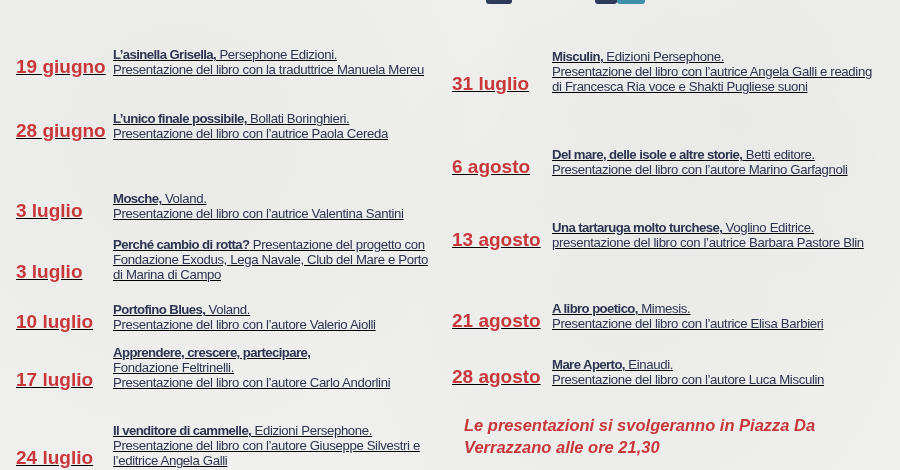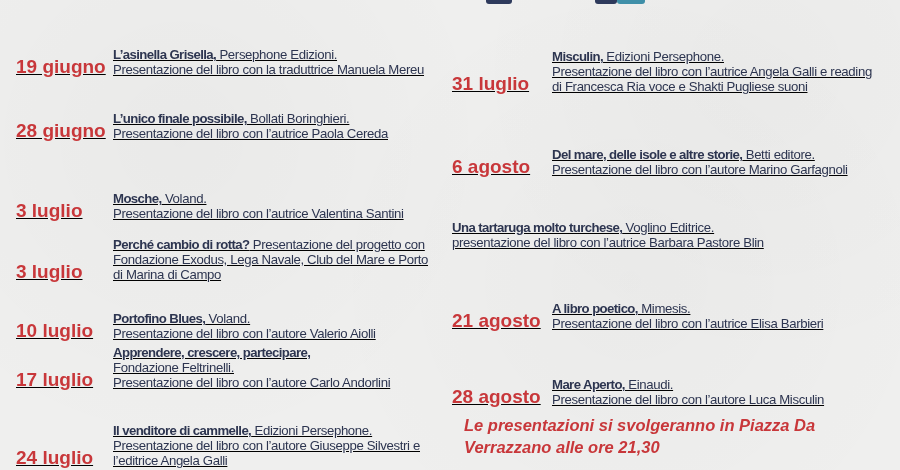--- a/index.html
+++ b/index.html
@@ -64,21 +64,21 @@
       <span class="title">Mosche,</span><span> Voland.</span><br>
       <span>Presentazione del libro con l’autrice Valentina Santini</span>
     </div>
   </div>
   <div class="event" style="top:228px">
     <div class="date" style="width:97px">3 luglio</div>
     <div class="desc" style="width:320px">
       <span class="title">Perché cambio di rotta?</span><span> Presentazione del progetto con Fondazione Exodus, Lega Navale, Club del Mare e Porto di Marina di Campo</span>
     </div>
   </div>
-  <div class="event" style="top:302px">
+  <div class="event" style="top:293px">
     <div class="date" style="width:97px">10 luglio</div>
     <div class="desc" style="width:320px">
       <span class="title">Portofino Blues,</span><span> Voland.</span><br>
       <span>Presentazione  del libro con l’autore Valerio Aiolli</span>
     </div>
   </div>
   <div class="event" style="top:336px">
     <div class="date" style="width:97px">17 luglio</div>
     <div class="desc" style="width:310px">
       <span class="title">Apprendere, crescere, partecipare,</span><br>
@@ -104,33 +104,34 @@
     </div>
   </div>
   <div class="event" style="top:138px">
     <div class="date" style="width:100px">6 agosto</div>
     <div class="desc" style="width:330px">
       <span class="title">Del mare, delle isole e altre storie,</span><span> Betti editore.</span><br>
       <span>Presentazione del libro con l’autore Marino Garfagnoli</span>
     </div>
   </div>
   <div class="event" style="top:211px">
+    <div class="date" style="width:100px">13 agosto</div>
     <div class="desc" style="width:330px">
       <span class="title">Una tartaruga molto turchese,</span><span> Voglino Editrice.</span><br>
       <span>presentazione del libro con l’autrice Barbara Pastore Blin</span>
     </div>
   </div>
   <div class="event" style="top:292px">
     <div class="date" style="width:100px">21 agosto</div>
     <div class="desc" style="width:340px">
       <span class="title">A libro poetico,</span><span> Mimesis.</span><br>
       <span>Presentazione del libro con l’autrice Elisa Barbieri</span>
     </div>
   </div>
-  <div class="event" style="top:368px">
+  <div class="event" style="top:348px">
     <div class="date" style="width:100px">28 agosto</div>
     <div class="desc" style="width:340px">
       <span class="title">Mare Aperto,</span><span> Einaudi.</span><br>
       <span>Presentazione del libro con l’autore Luca Misculin</span>
     </div>
   </div>
 </div>
 
 <div class="note">Le presentazioni si svolgeranno in Piazza Da Verrazzano alle ore 21,30</div>
 

